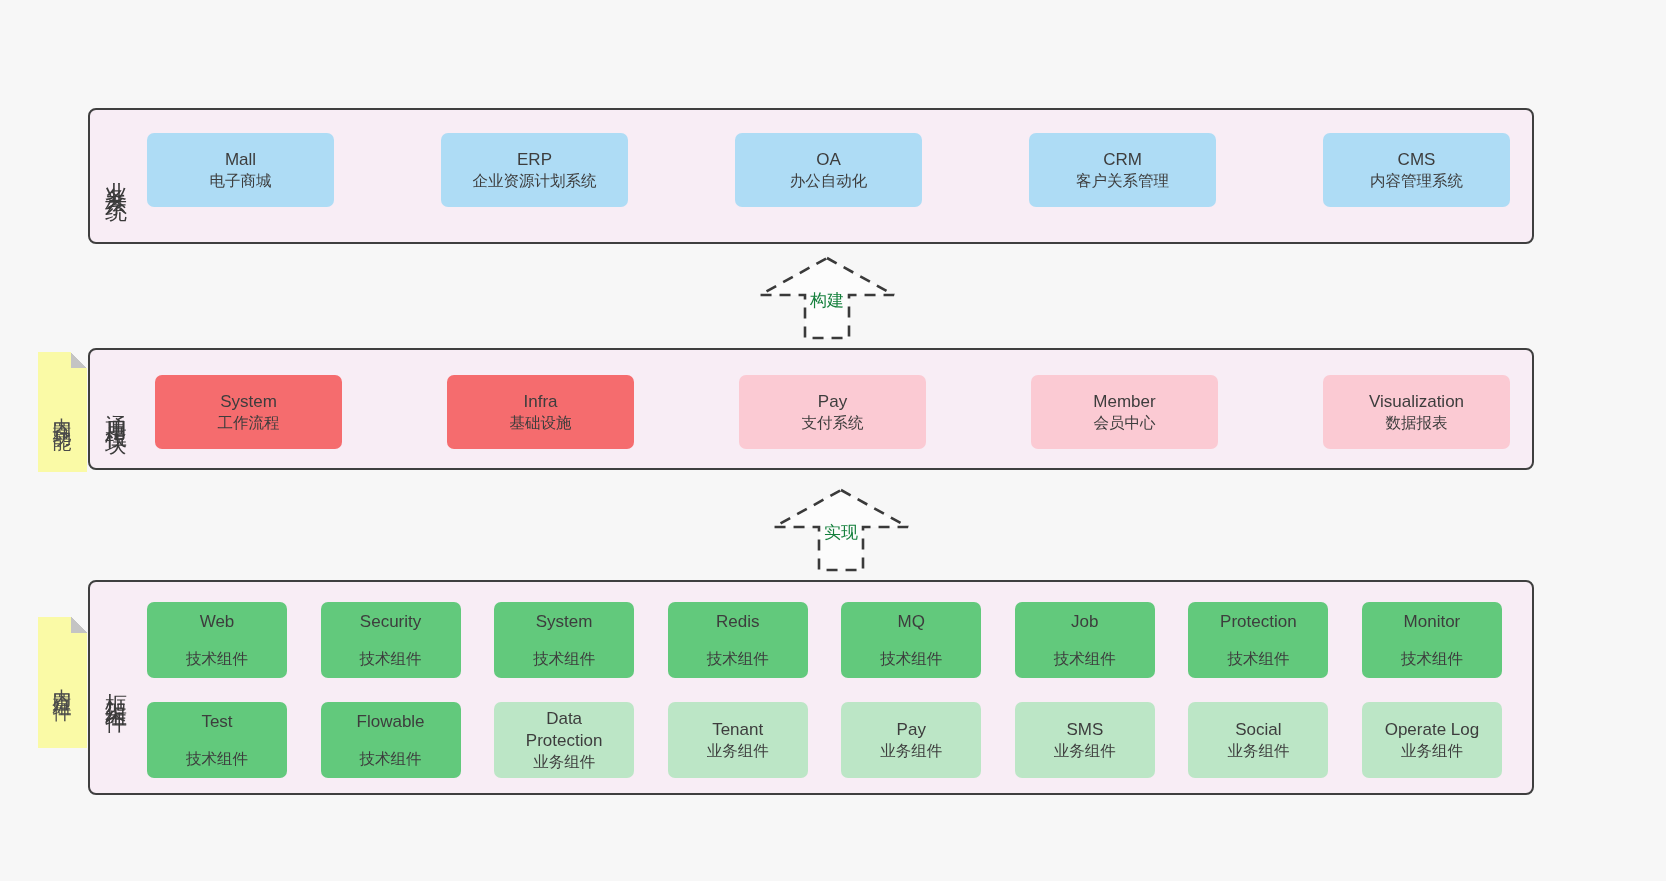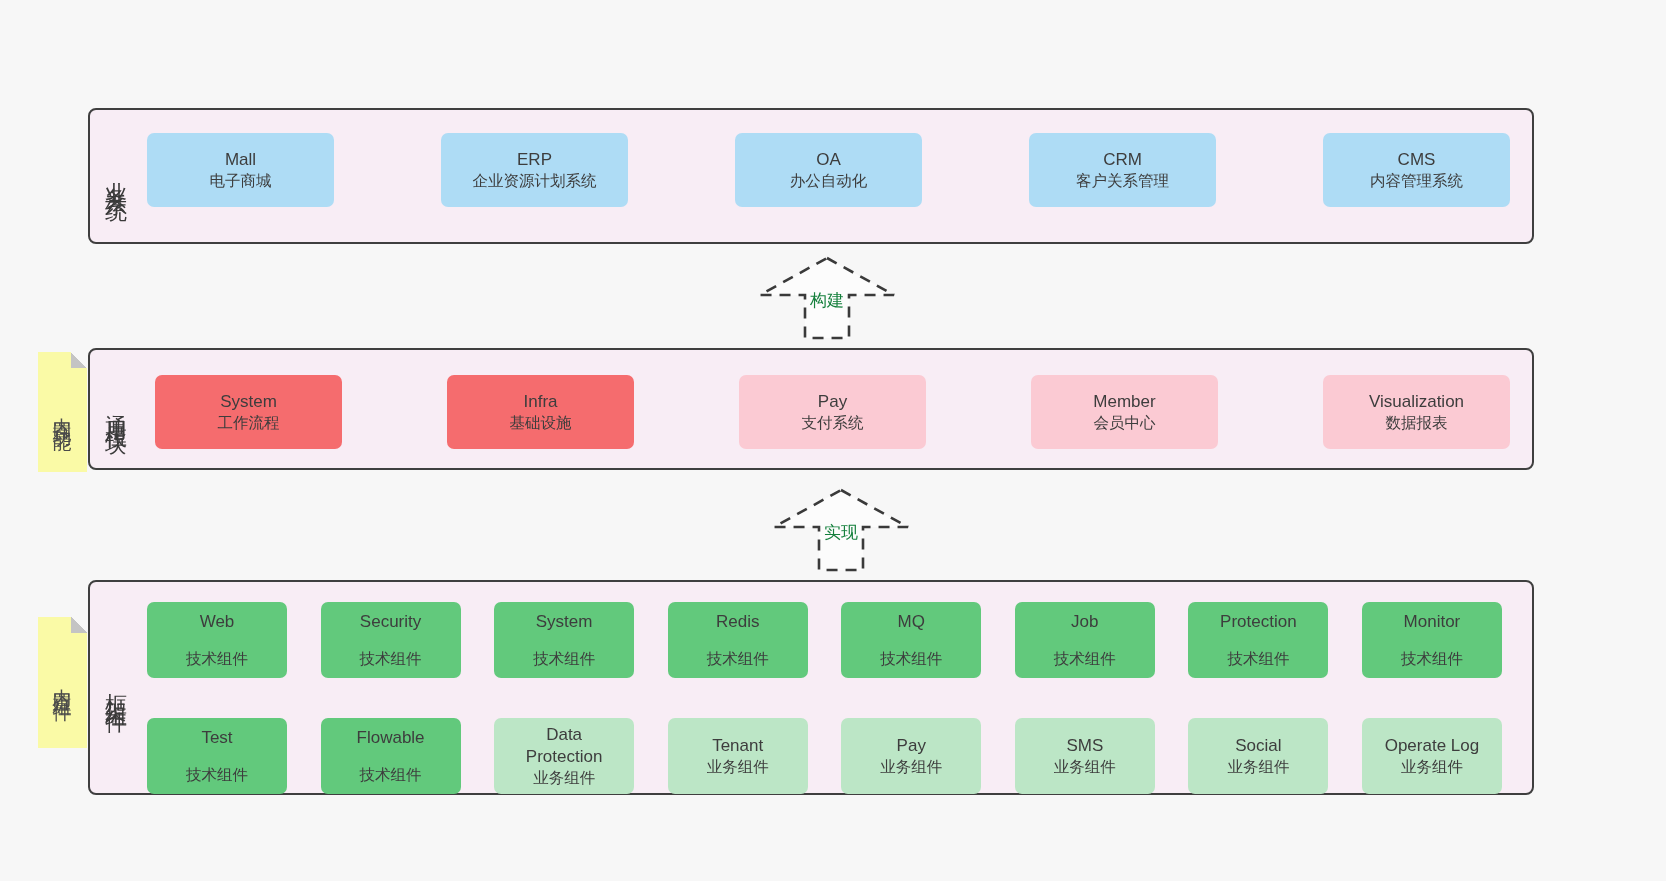--- a/index.html
+++ b/index.html
@@ -26,21 +26,21 @@
   .vlabel span{
     writing-mode:vertical-lr;text-orientation:upright;
     font-size:22px;letter-spacing:6px;line-height:1;color:#3a3a3a;
   }
 
   .row{position:absolute;left:57px;right:22px;display:flex;justify-content:space-between;}
   .panel-business .row{top:23px;}
   .panel-modules .row{top:25px;margin-left:8px;}
   .panel-components .row{left:57px;right:30px;}
   .row-r1{top:20px;}
-  .row-r2{top:120px;margin-top:16px;}
+  .row-r2{top:120px;}
 
   .box{
     box-sizing:border-box;border-radius:7px;
     display:flex;flex-direction:column;align-items:center;justify-content:center;
     text-align:center;line-height:1.3;padding:0 10px;
   }
   .box-lg{width:187px;height:74px;}
   .box-sm{width:140px;height:76px;padding:0 12px;}
   .box-title{font-size:17px;}
   .box-sub{font-size:15.5px;}

